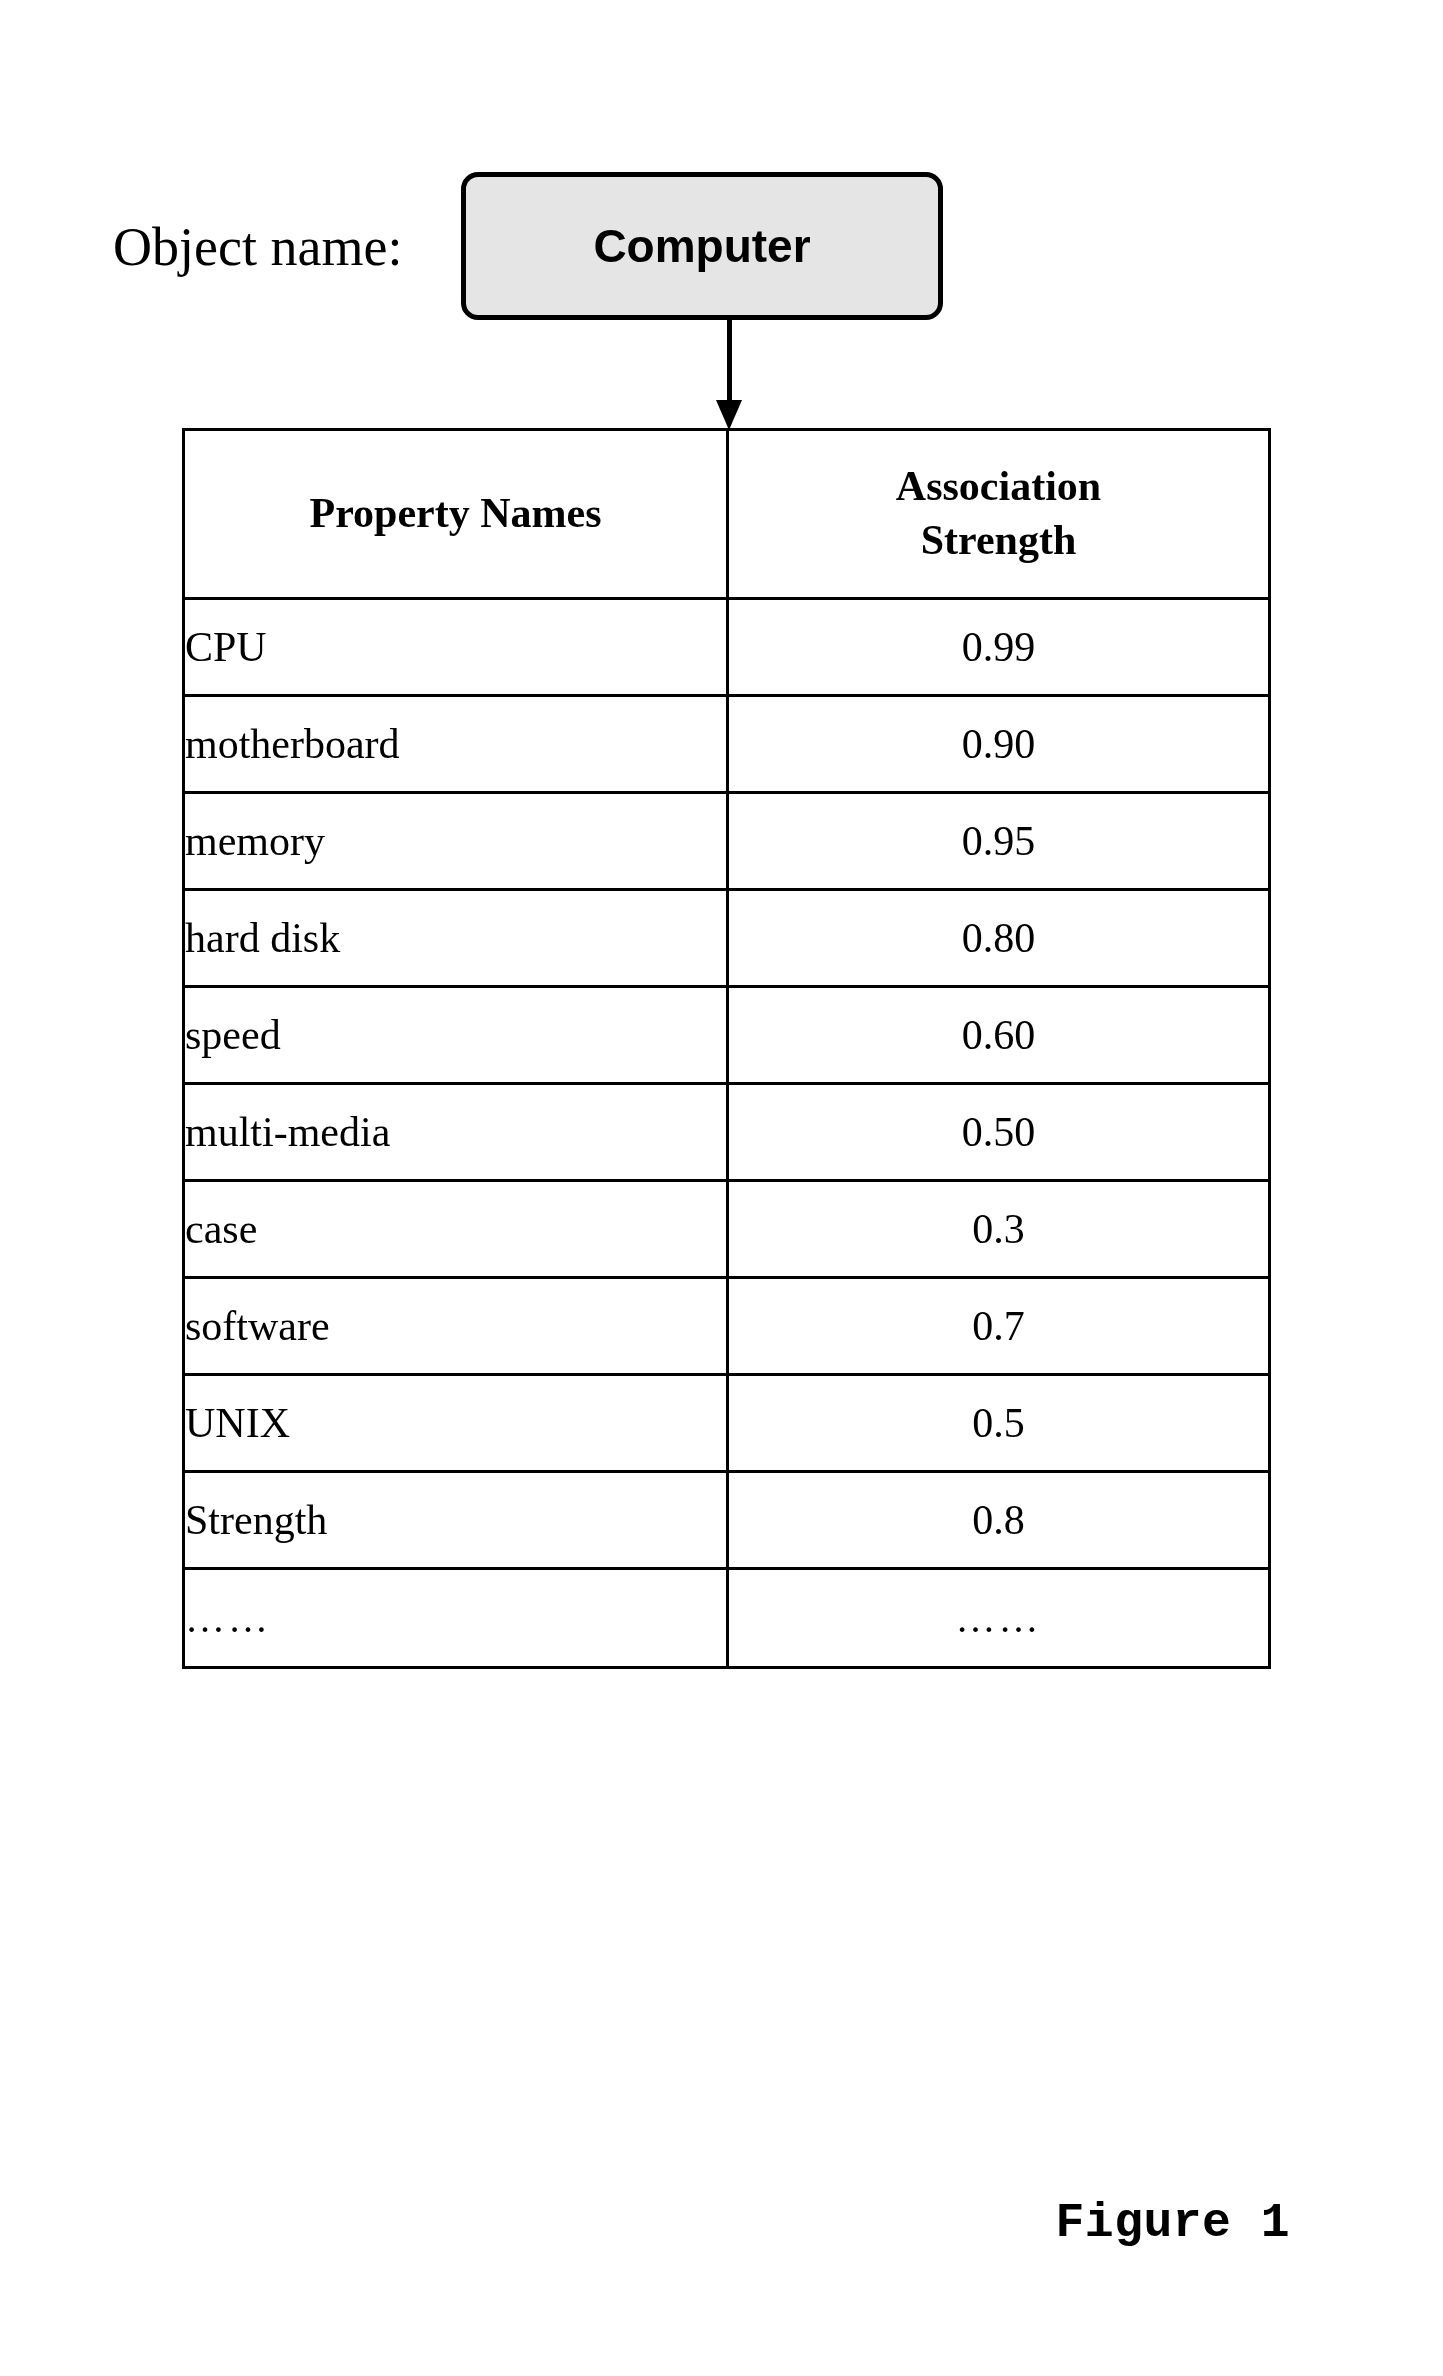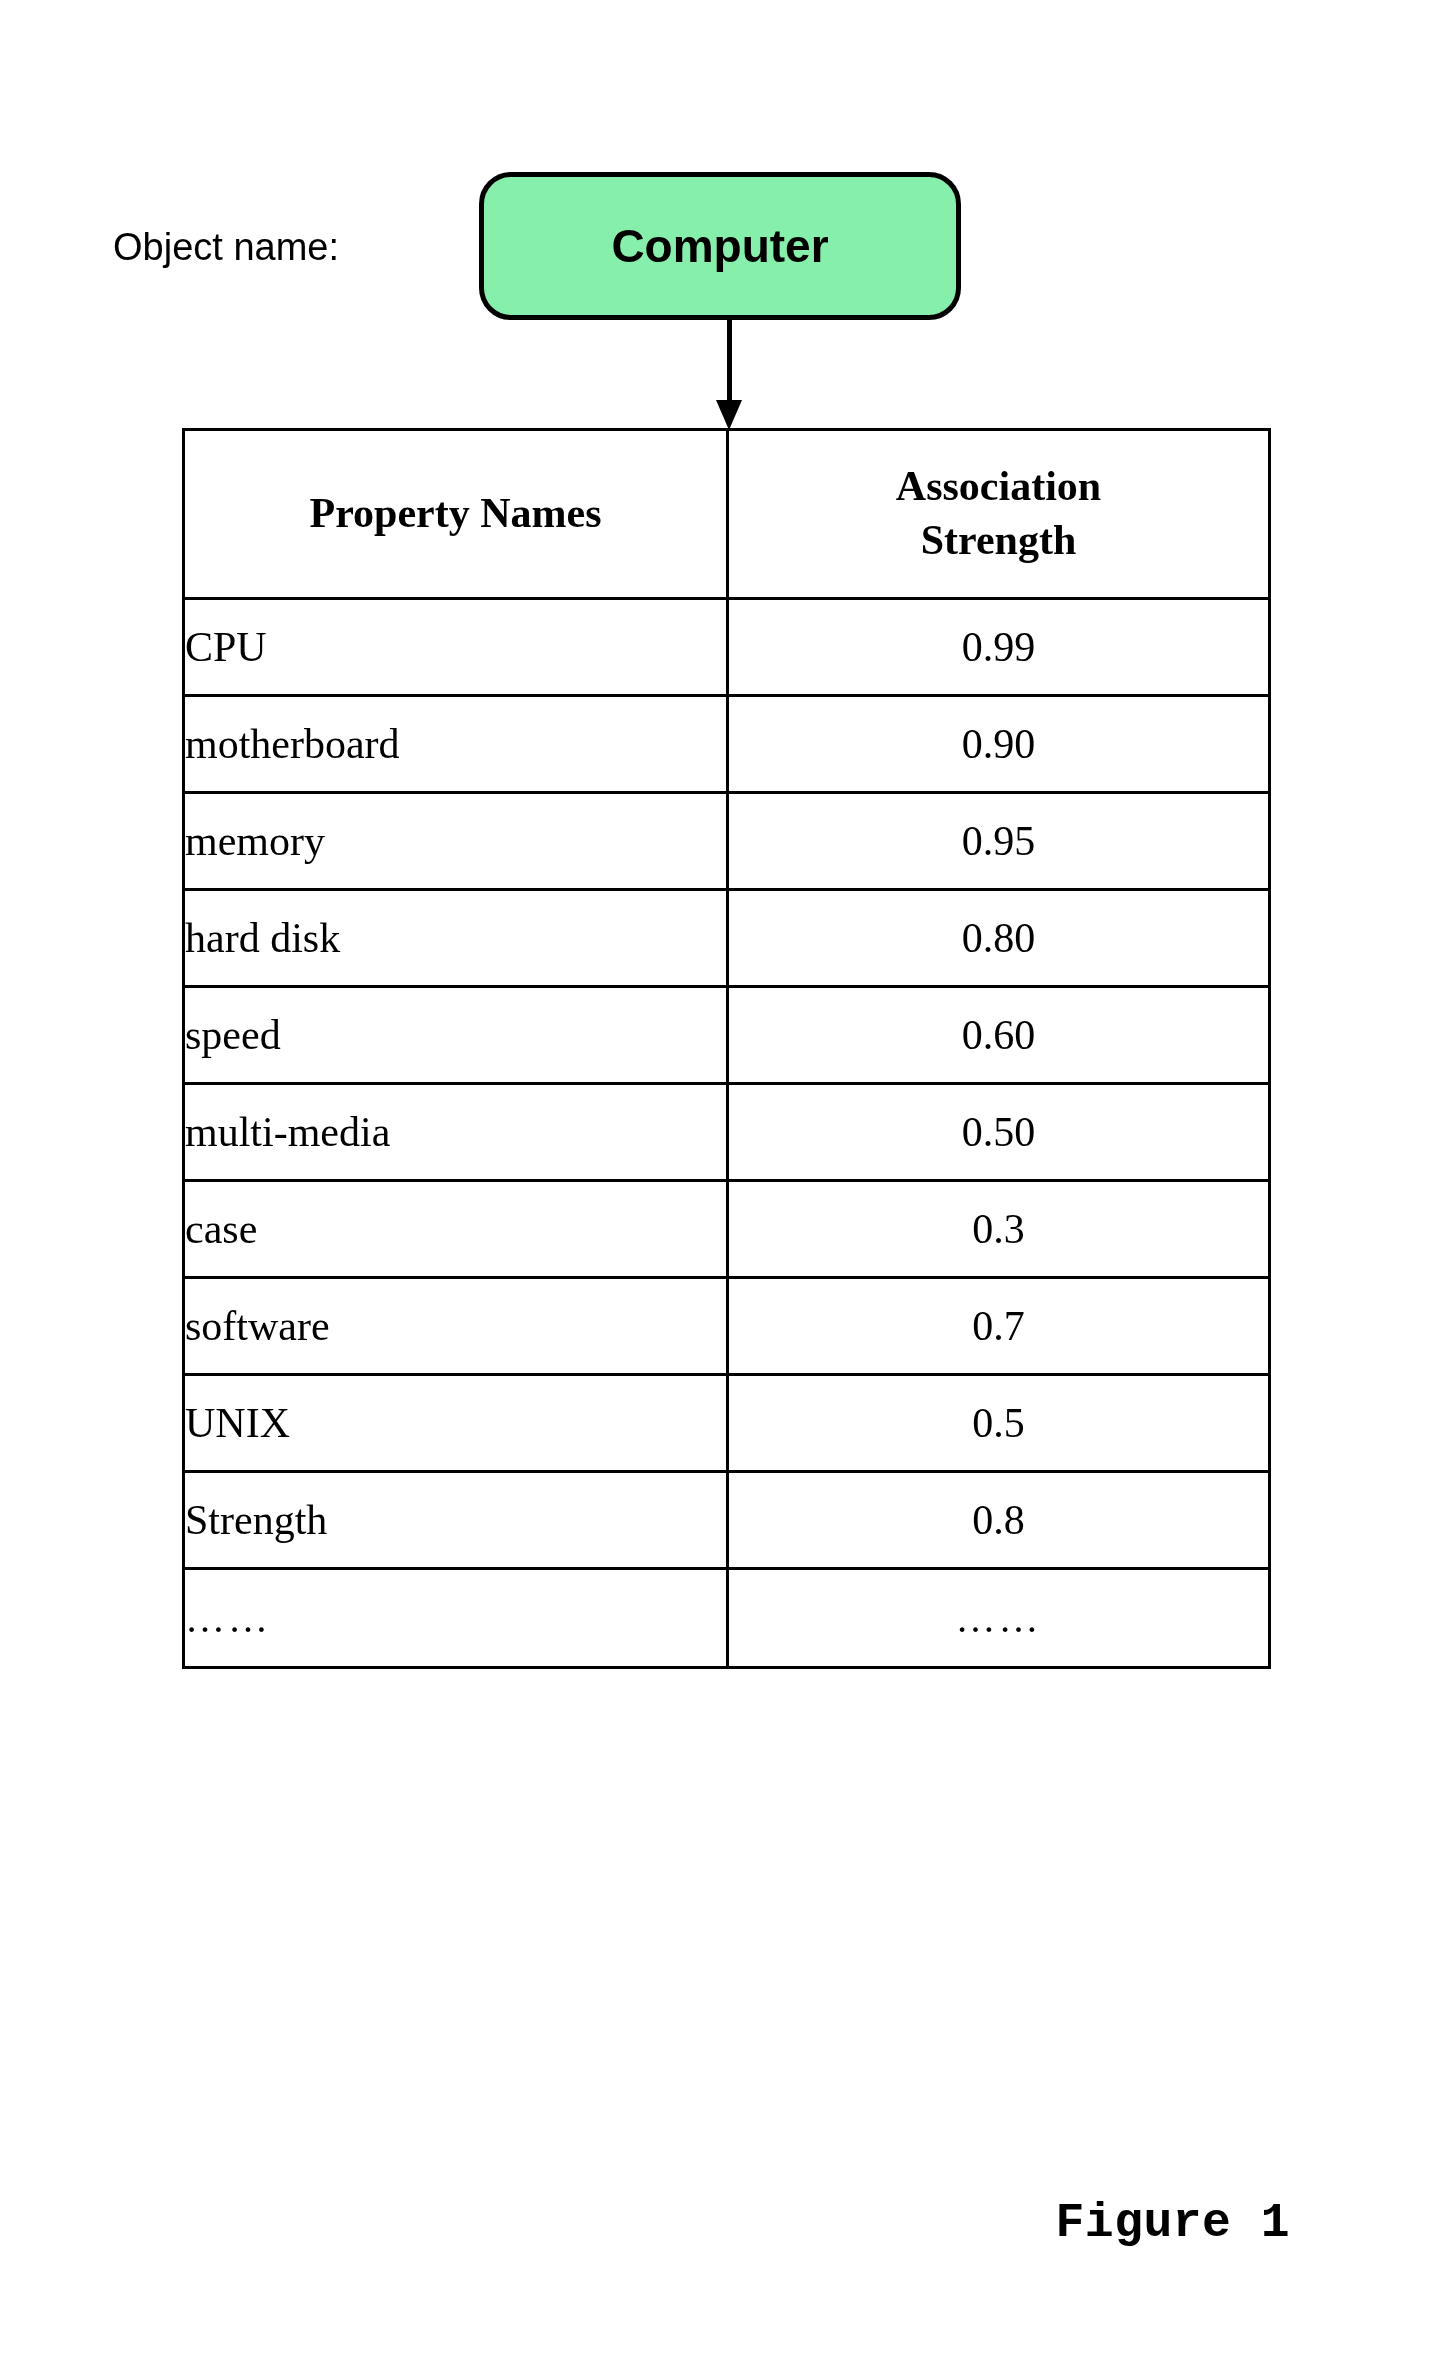--- a/index.html
+++ b/index.html
@@ -23,36 +23,36 @@
     top: 164px;
     width: 1443px;
     height: 166px;
   }
   #object-name-label {
     position: absolute;
     left: 113px;
     top: 0;
     height: 166px;
     line-height: 166px;
-    font-family: Liberation Sans, sans-serif;
-    font-size: 38px;
+    font-family: Liberation Serif, serif;
+    font-size: 54px;
     font-weight: normal;
     letter-spacing: 0px;
     white-space: nowrap;
   }
   #object-box {
     position: absolute;
-    left: 479px;
+    left: 461px;
     top: 8px;
     width: 482px;
     height: 148px;
     box-sizing: border-box;
     border: 5px solid #000;
-    border-radius: 32px;
-    background: #86efac;
+    border-radius: 17px;
+    background: #e5e5e5;
   }
   #object-box-value {
     display: block;
     width: 100%;
     height: 100%;
     line-height: 138px;
     text-align: center;
     font-family: "Liberation Sans", sans-serif;
     font-size: 46px;
     font-weight: bold;

